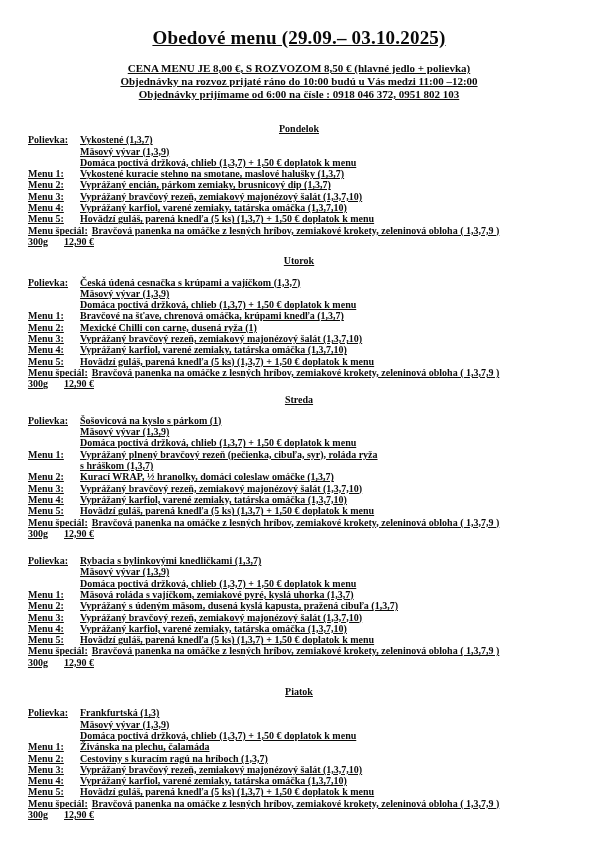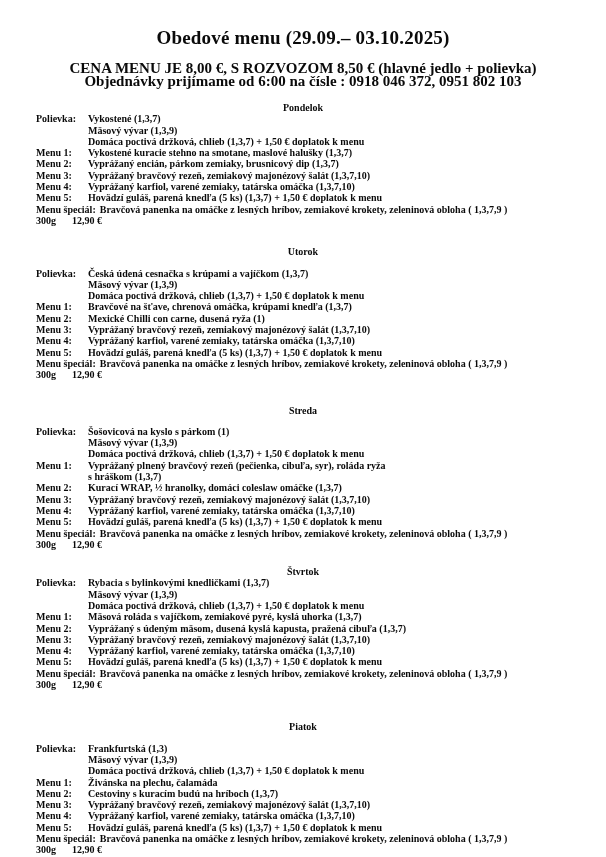--- a/index.html
+++ b/index.html
@@ -1,51 +1,52 @@
 <!DOCTYPE html>
 <html><head>
 <meta charset="utf-8">
 <style>
   html,body { margin:0; padding:0; background:#ffffff; }
   body {
     width:606px; height:857px; overflow:hidden;
     font-family:"Liberation Serif", serif;
     font-weight:bold; color:#0a0a0a;
   }
-  .page { box-sizing:border-box; width:606px; height:814px; padding:26px 36px 0 36px; }
+  .page { box-sizing:border-box; width:606px; height:814px; padding:26px 36px 0 28px;text-decoration:underline; }
   .doc-title {
     font-size:19px; line-height:24px; text-align:center;
     margin:0 0 12px 0; letter-spacing:0.2px;
   }
-  .header-info { text-align:center; font-size:15px; }
+  .header-info { text-align:center; font-size:11px; }
   .header-info > div { line-height:13px; white-space:nowrap; }
   .day { font-size:10px; }
   .day-heading { text-align:center; line-height:11.3px; }
   .day.gap-after-heading .day-heading { margin-bottom:10px; }
-  .day-pondelok { margin-top:14px; }
-  .day-utorok   { margin-top:20px; }
-  .day-streda   { margin-top:24px; }
+  .day-pondelok { margin-top:22px; }
+  .day-utorok   { margin-top:8px; }
+  .day-streda   { margin-top:4px; }
   .day-stvrtok  { margin-top:16px; }
-  .day-piatok   { margin-top:31px; }
+  .day-piatok   { margin-top:18px; }
   .row { display:flex; line-height:11.3px; }
   .lbl { flex:0 0 52px; white-space:nowrap; }
   .txt { flex:1 1 auto; white-space:pre-line; }
   .row.special { display:block; white-space:nowrap; }
   .row.special .sp-lbl { margin-right:4px; }
   .row.price-row .weight { flex:0 0 36px; }
 </style>
 </head>
 <body>
 
 <div class="page">
 
   <h1 class="doc-title">Obedové menu (29.09.– 03.10.2025)</h1>
 
   <div class="header-info">
     <div>CENA MENU JE 8,00 €, S ROZVOZOM 8,50 € (hlavné jedlo + polievka)</div>
+    <div>Objednávky na rozvoz  prijaté ráno do 10:00 budú u Vás medzi 11:00 –12:00</div>
     <div>Objednávky prijímame od 6:00 na čísle : 0918 046 372,  0951 802 103</div>
   </div>
 
   <section class="day day-pondelok">
     <div class="day-heading">Pondelok</div>
     <div class="row">
       <span class="lbl">Polievka:</span>
       <span class="txt">Vykostené (1,3,7)</span>
     </div>
     <div class="row">
@@ -166,21 +167,20 @@
     <div class="row special">
       <span class="sp-lbl">Menu špeciál:</span><span>Bravčová panenka na omáčke z lesných hríbov, zemiakové krokety,  zeleninová obloha ( 1,3,7,9 )</span>
     </div>
     <div class="row price-row">
       <span class="weight">300g</span>
       <span class="price">12,90 €</span>
     </div>
   </section>
 
   <section class="day day-stvrtok">
-    <div class="day-heading">Štvrtok</div>
     <div class="row">
       <span class="lbl">Polievka:</span>
       <span class="txt">Rybacia s bylinkovými knedličkami (1,3,7)</span>
     </div>
     <div class="row">
       <span class="lbl"></span>
       <span class="txt">Mäsový vývar (1,3,9)</span>
     </div>
     <div class="row">
       <span class="lbl"></span>
@@ -228,21 +228,21 @@
     <div class="row">
       <span class="lbl"></span>
       <span class="txt">Domáca poctivá držková, chlieb (1,3,7) + 1,50 € doplatok k menu</span>
     </div>
     <div class="row">
       <span class="lbl">Menu 1:</span>
       <span class="txt">Živánska na plechu, čalamáda</span>
     </div>
     <div class="row">
       <span class="lbl">Menu 2:</span>
-      <span class="txt">Cestoviny s kuracím budú na hríboch (1,3,7)</span>
+      <span class="txt">Cestoviny s kuracím ragú na hríboch (1,3,7)</span>
     </div>
     <div class="row">
       <span class="lbl">Menu 3:</span>
       <span class="txt">Vyprážaný bravčový rezeň, zemiakový majonézový šalát (1,3,7,10)</span>
     </div>
     <div class="row">
       <span class="lbl">Menu 4:</span>
       <span class="txt">Vyprážaný karfiol, varené zemiaky, tatárska omáčka (1,3,7,10)</span>
     </div>
     <div class="row">

